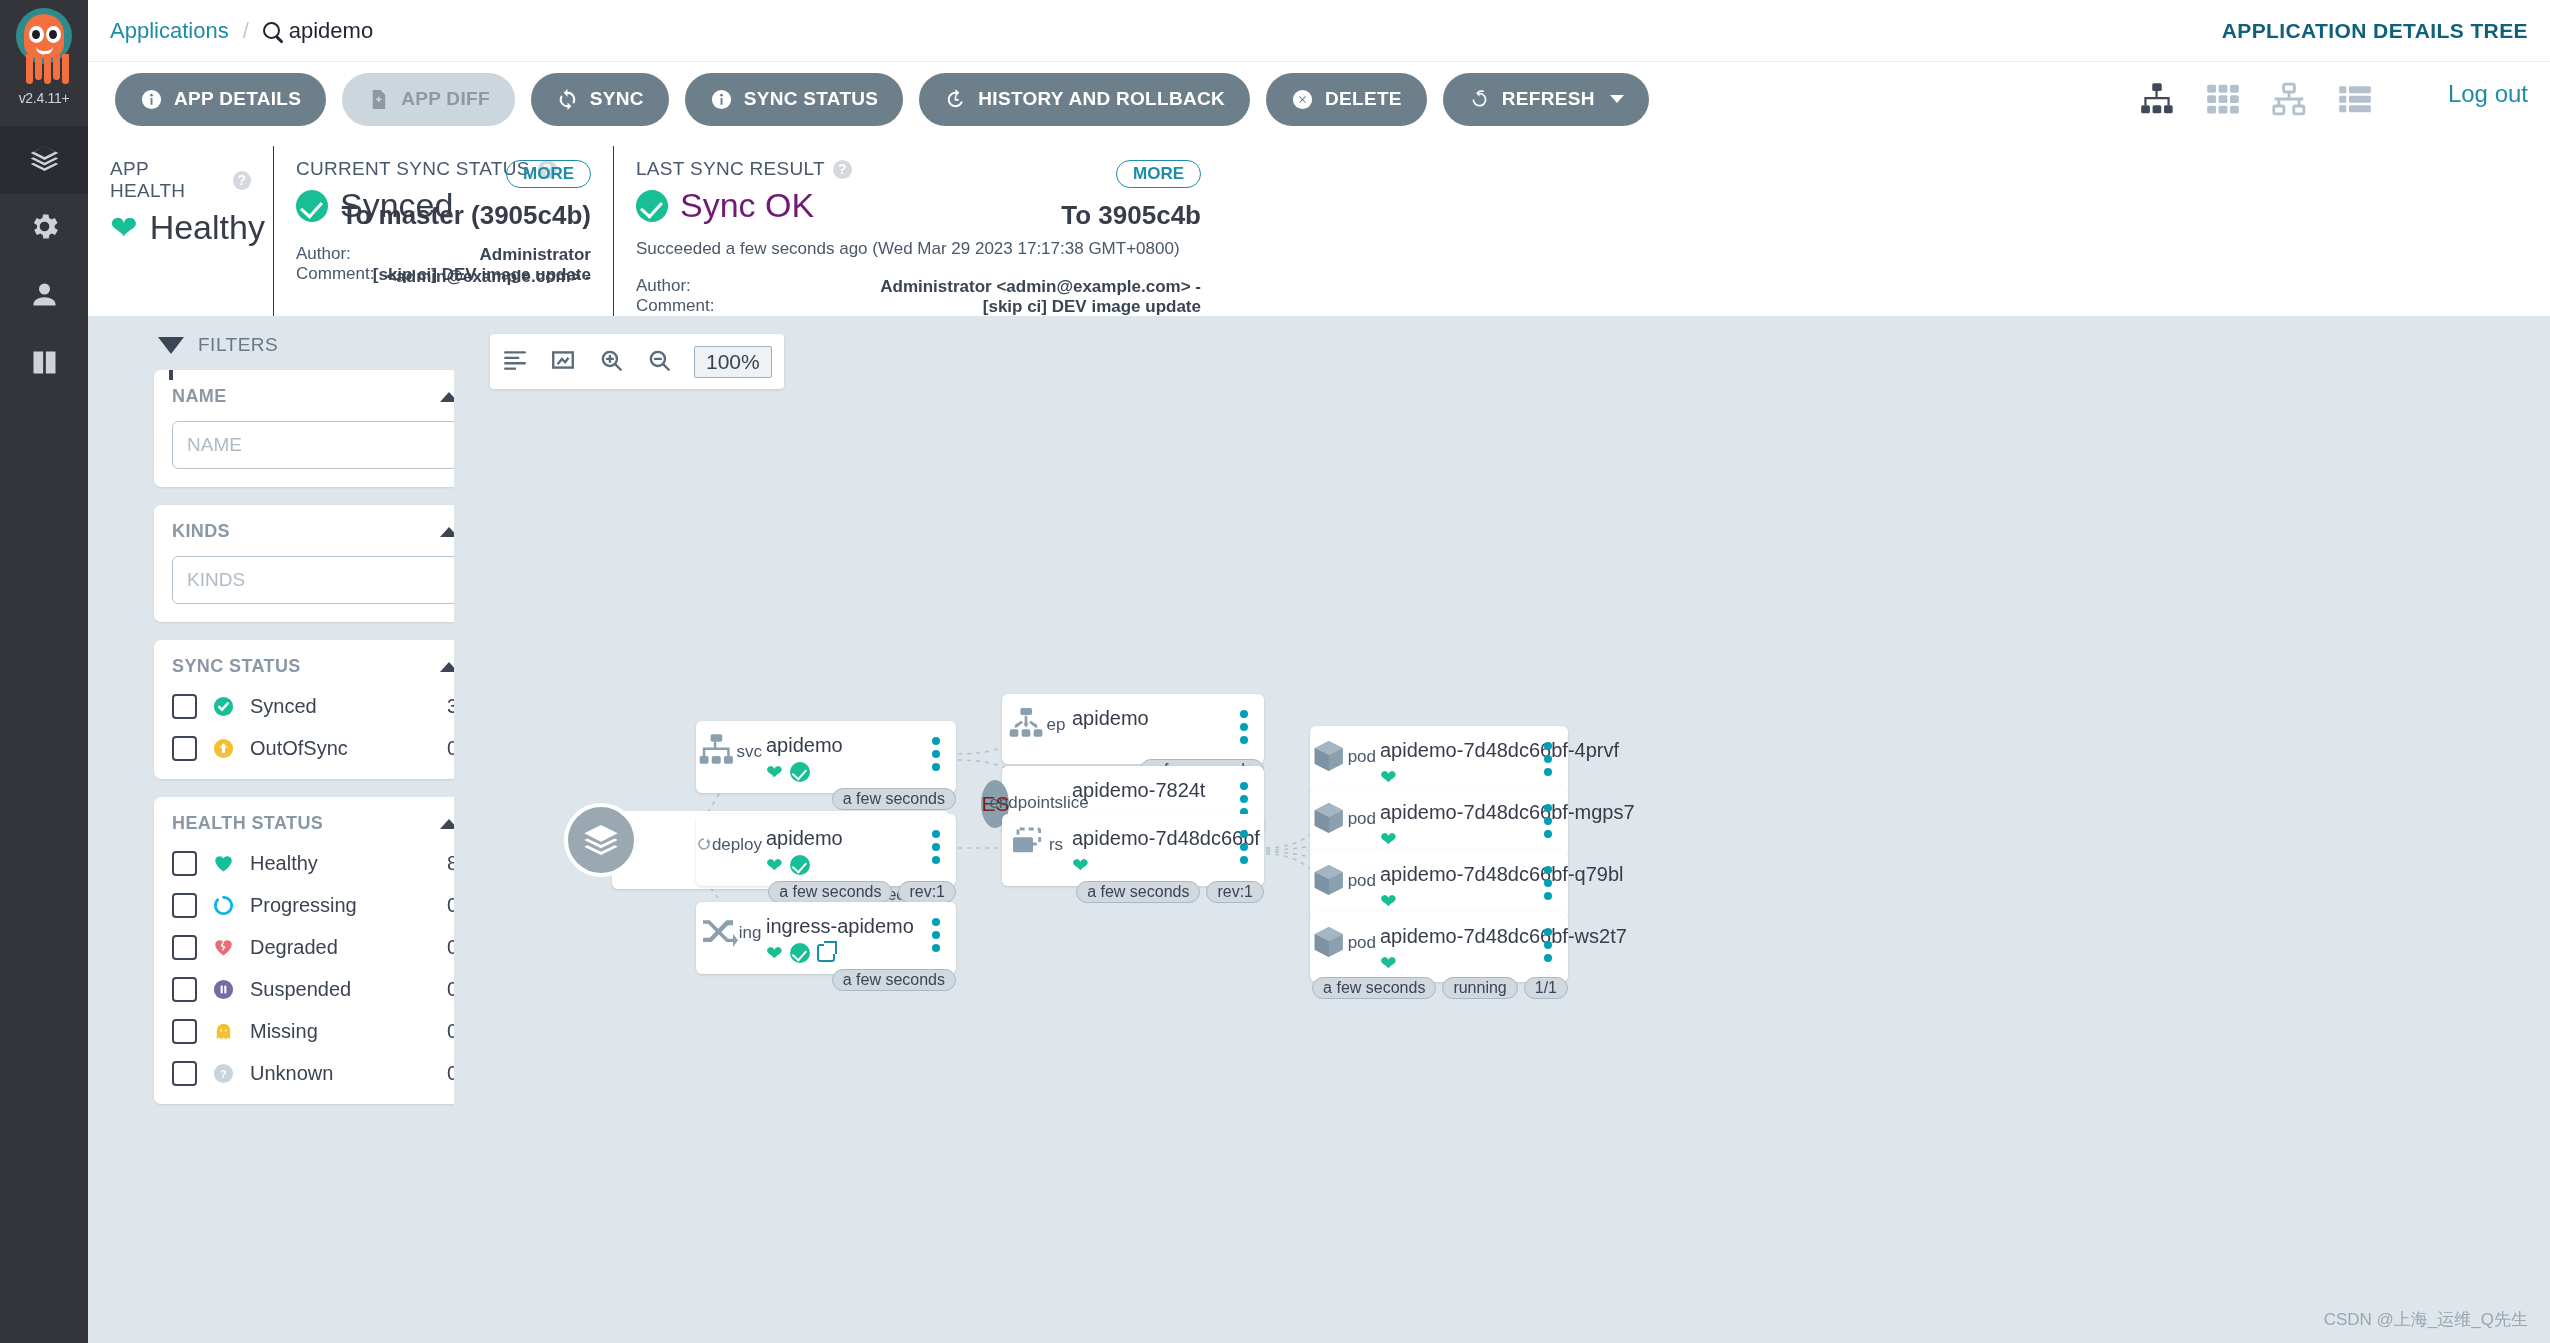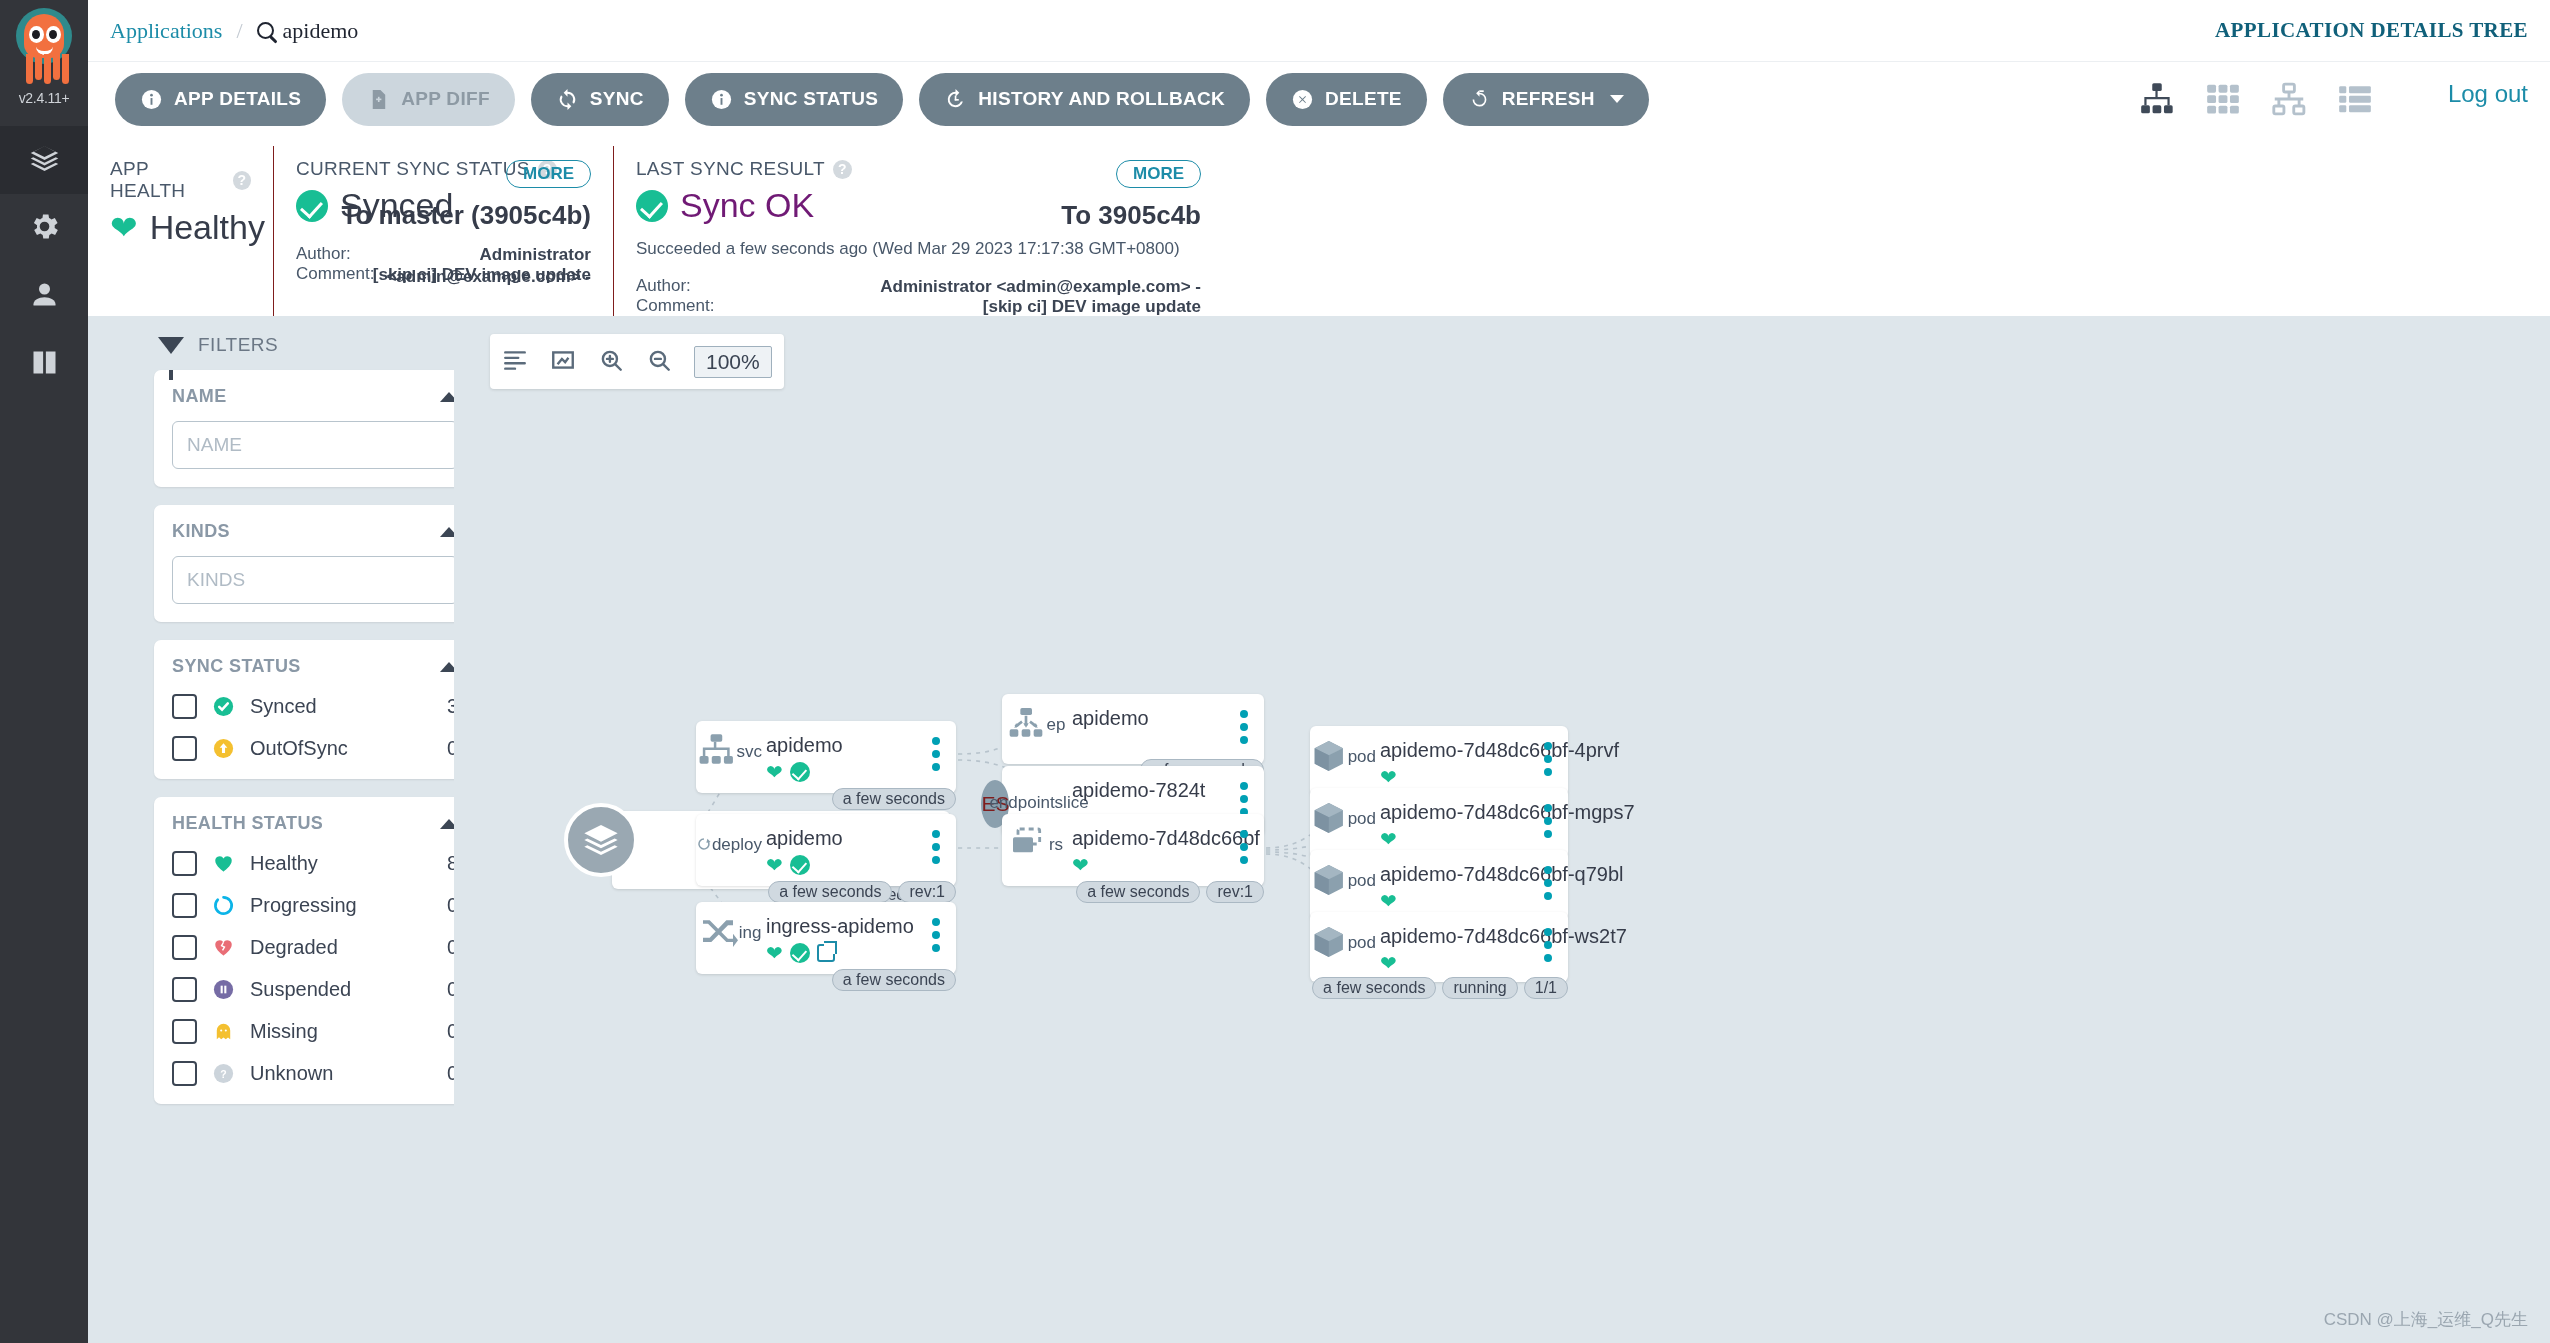--- a/index.html
+++ b/index.html
@@ -35,21 +35,21 @@
   .navitem{
     position:absolute; left:0; width:88px; height:68px;
     display:flex; align-items:center; justify-content:center;
   }
   .navitem.active{ background:#2a2c31; }
   .navitem svg{ width:33px; height:33px; fill:#cfd3d8; }
 
   
   .topbar{
     position:absolute; left:88px; top:0; width:2462px; height:61px;
-    background:#fff; display:flex; align-items:center;font-family:Liberation Serif, serif;
+    background:#fff; display:flex; align-items:center;
   }
   .crumbs{ display:flex; align-items:center; margin-left:22px; font-size:22px; }
   .crumb-link{ color:#1c8ca8; cursor:pointer; }
   .crumb-sep{ color:#c2c9d1; margin:0 14px; font-size:22px; }
   .crumb-cur{ color:#1f2430; display:flex; align-items:center; gap:9px; font-weight:500;}
   .mag{ width:17px;height:17px;border:2.6px solid #1f2430;border-radius:50%;display:inline-block;position:relative; }
   .mag:after{ content:""; position:absolute; right:-6px; bottom:-4px; width:9px;height:2.6px;background:#1f2430;
               transform:rotate(45deg); border-radius:2px;}
   .view-title{
     position:absolute; right:22px; top:0; height:61px; display:flex; align-items:center;

